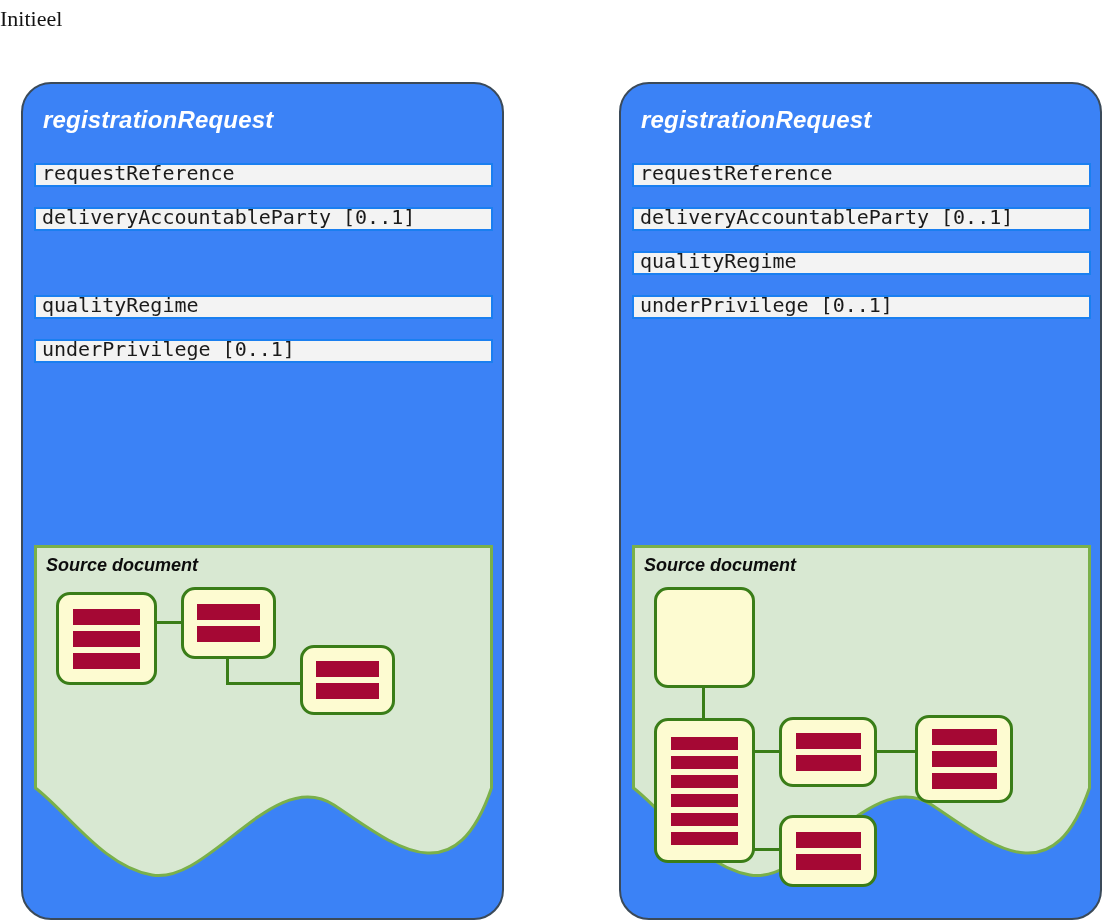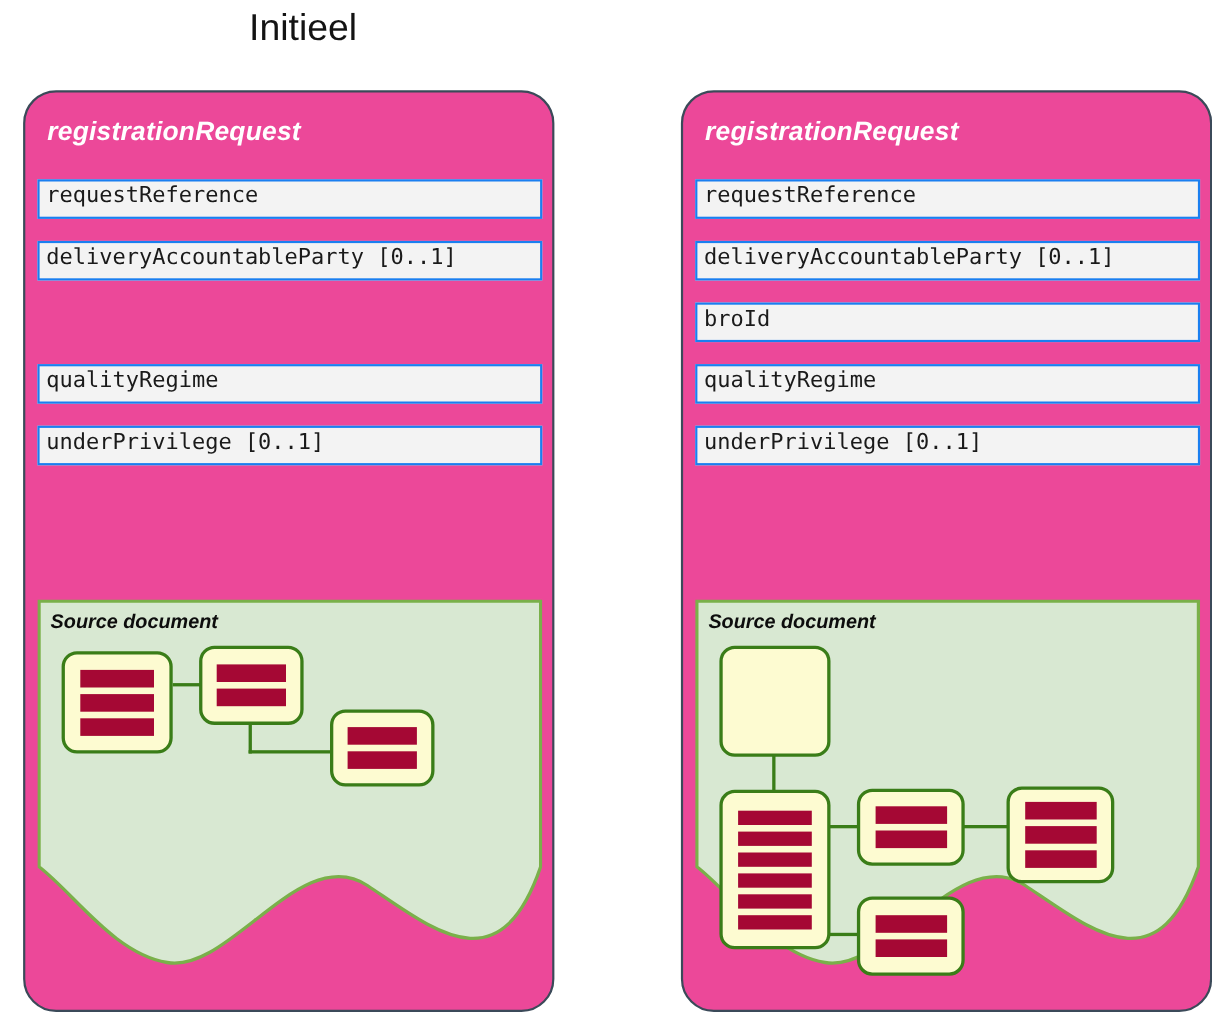--- a/index.html
+++ b/index.html
@@ -8,58 +8,58 @@
     background:#ffffff;
     font-family:"Liberation Sans", sans-serif;
     overflow:hidden;
     position:relative;
   }
   .stage{position:absolute;inset:0;}
 
   
   .col-title{
     position:absolute;top:6px;
-    font-size:34px;color:#131313;
-    text-align:center;white-space:nowrap;
-    font-family:Liberation Sans, sans-serif;
+    font-size:22px;color:#131313;
+    white-space:nowrap;
+    font-family:Liberation Serif, serif;
   }
   #title-left{left:0;width:551px;}
   #title-right{left:551px;width:551px;}
 
   
   .panel{
     position:absolute;
     width:483px;height:838px;
     top:82px;
-    background:#ec4899;
+    background:#3b82f6;
     border:2px solid #3b4a59;
     border-radius:30px;
     box-sizing:border-box;
     overflow:hidden;
   }
   #panel-left{left:21px;}
   #panel-right{left:619px;}
 
   .panel-title{
     position:absolute;left:20px;top:22px;
     font-size:24px;font-weight:bold;font-style:italic;
     color:#ffffff;letter-spacing:.2px;
     font-family:"Liberation Sans", sans-serif;
     white-space:nowrap;
   }
 
   
   .fields{position:absolute;left:11px;top:79px;width:459px;}
   .field{
-    height:36px;
+    height:24px;
     box-sizing:border-box;
     background:#f3f3f3;
     border:2px solid #1a7ff0;
     margin-bottom:20px;
-    display:flex;align-items:flex-start;
+    display:flex;align-items:flex-end;
     padding-left:6px;
   }
   .field.spacer{background:transparent;border:none;}
   .field span{
     font-family:"DejaVu Sans Mono", monospace;
     font-size:20px;color:#1a1a1a;
     white-space:nowrap;
   }
 
   
@@ -148,23 +148,20 @@
     <div class="panel-title">registrationRequest</div>
 
     <div class="fields">
       <div class="field">
         <span>requestReference</span>
       </div>
       <div class="field">
         <span>deliveryAccountableParty [0..1]</span>
       </div>
       <div class="field">
-        <span>broId</span>
-      </div>
-      <div class="field">
         <span>qualityRegime</span>
       </div>
       <div class="field">
         <span>underPrivilege [0..1]</span>
       </div>
     </div>
 
     <div class="sheet">
       <svg width="459" height="377" viewBox="0 0 459 377">
         <path d="M1.5,1.5 L457.5,1.5 L457.5,243 C420,352 360,300 300,260

